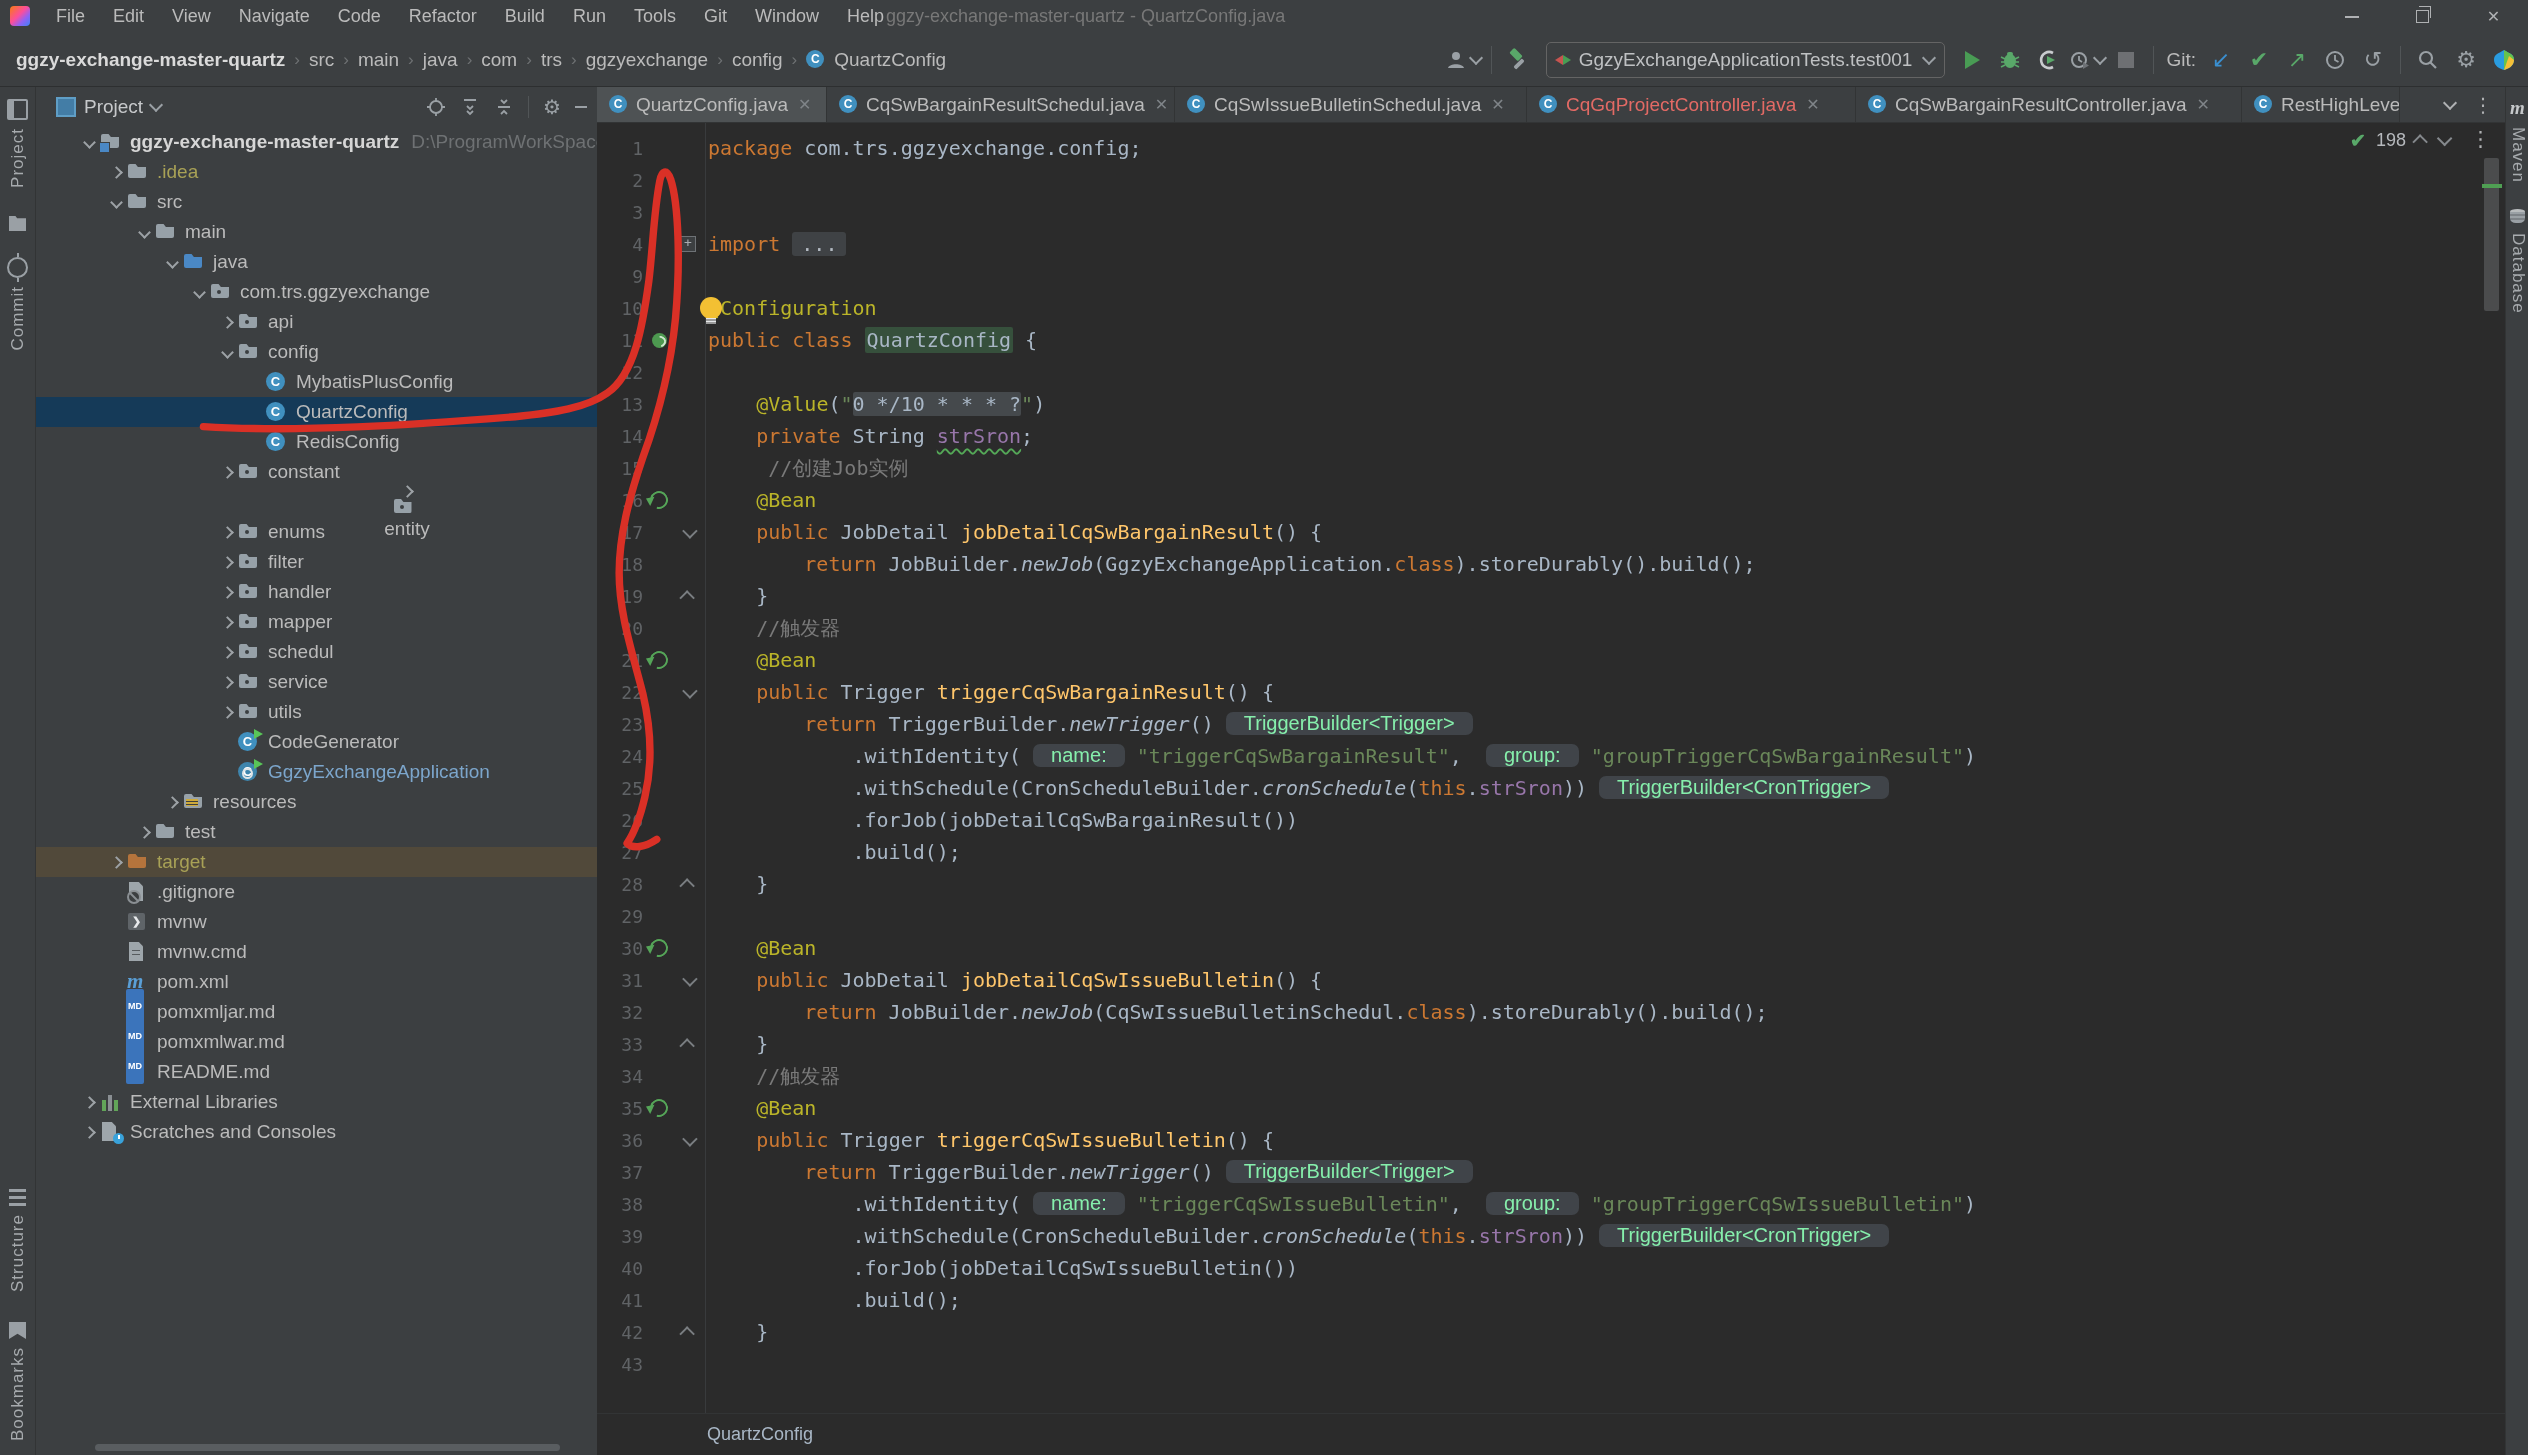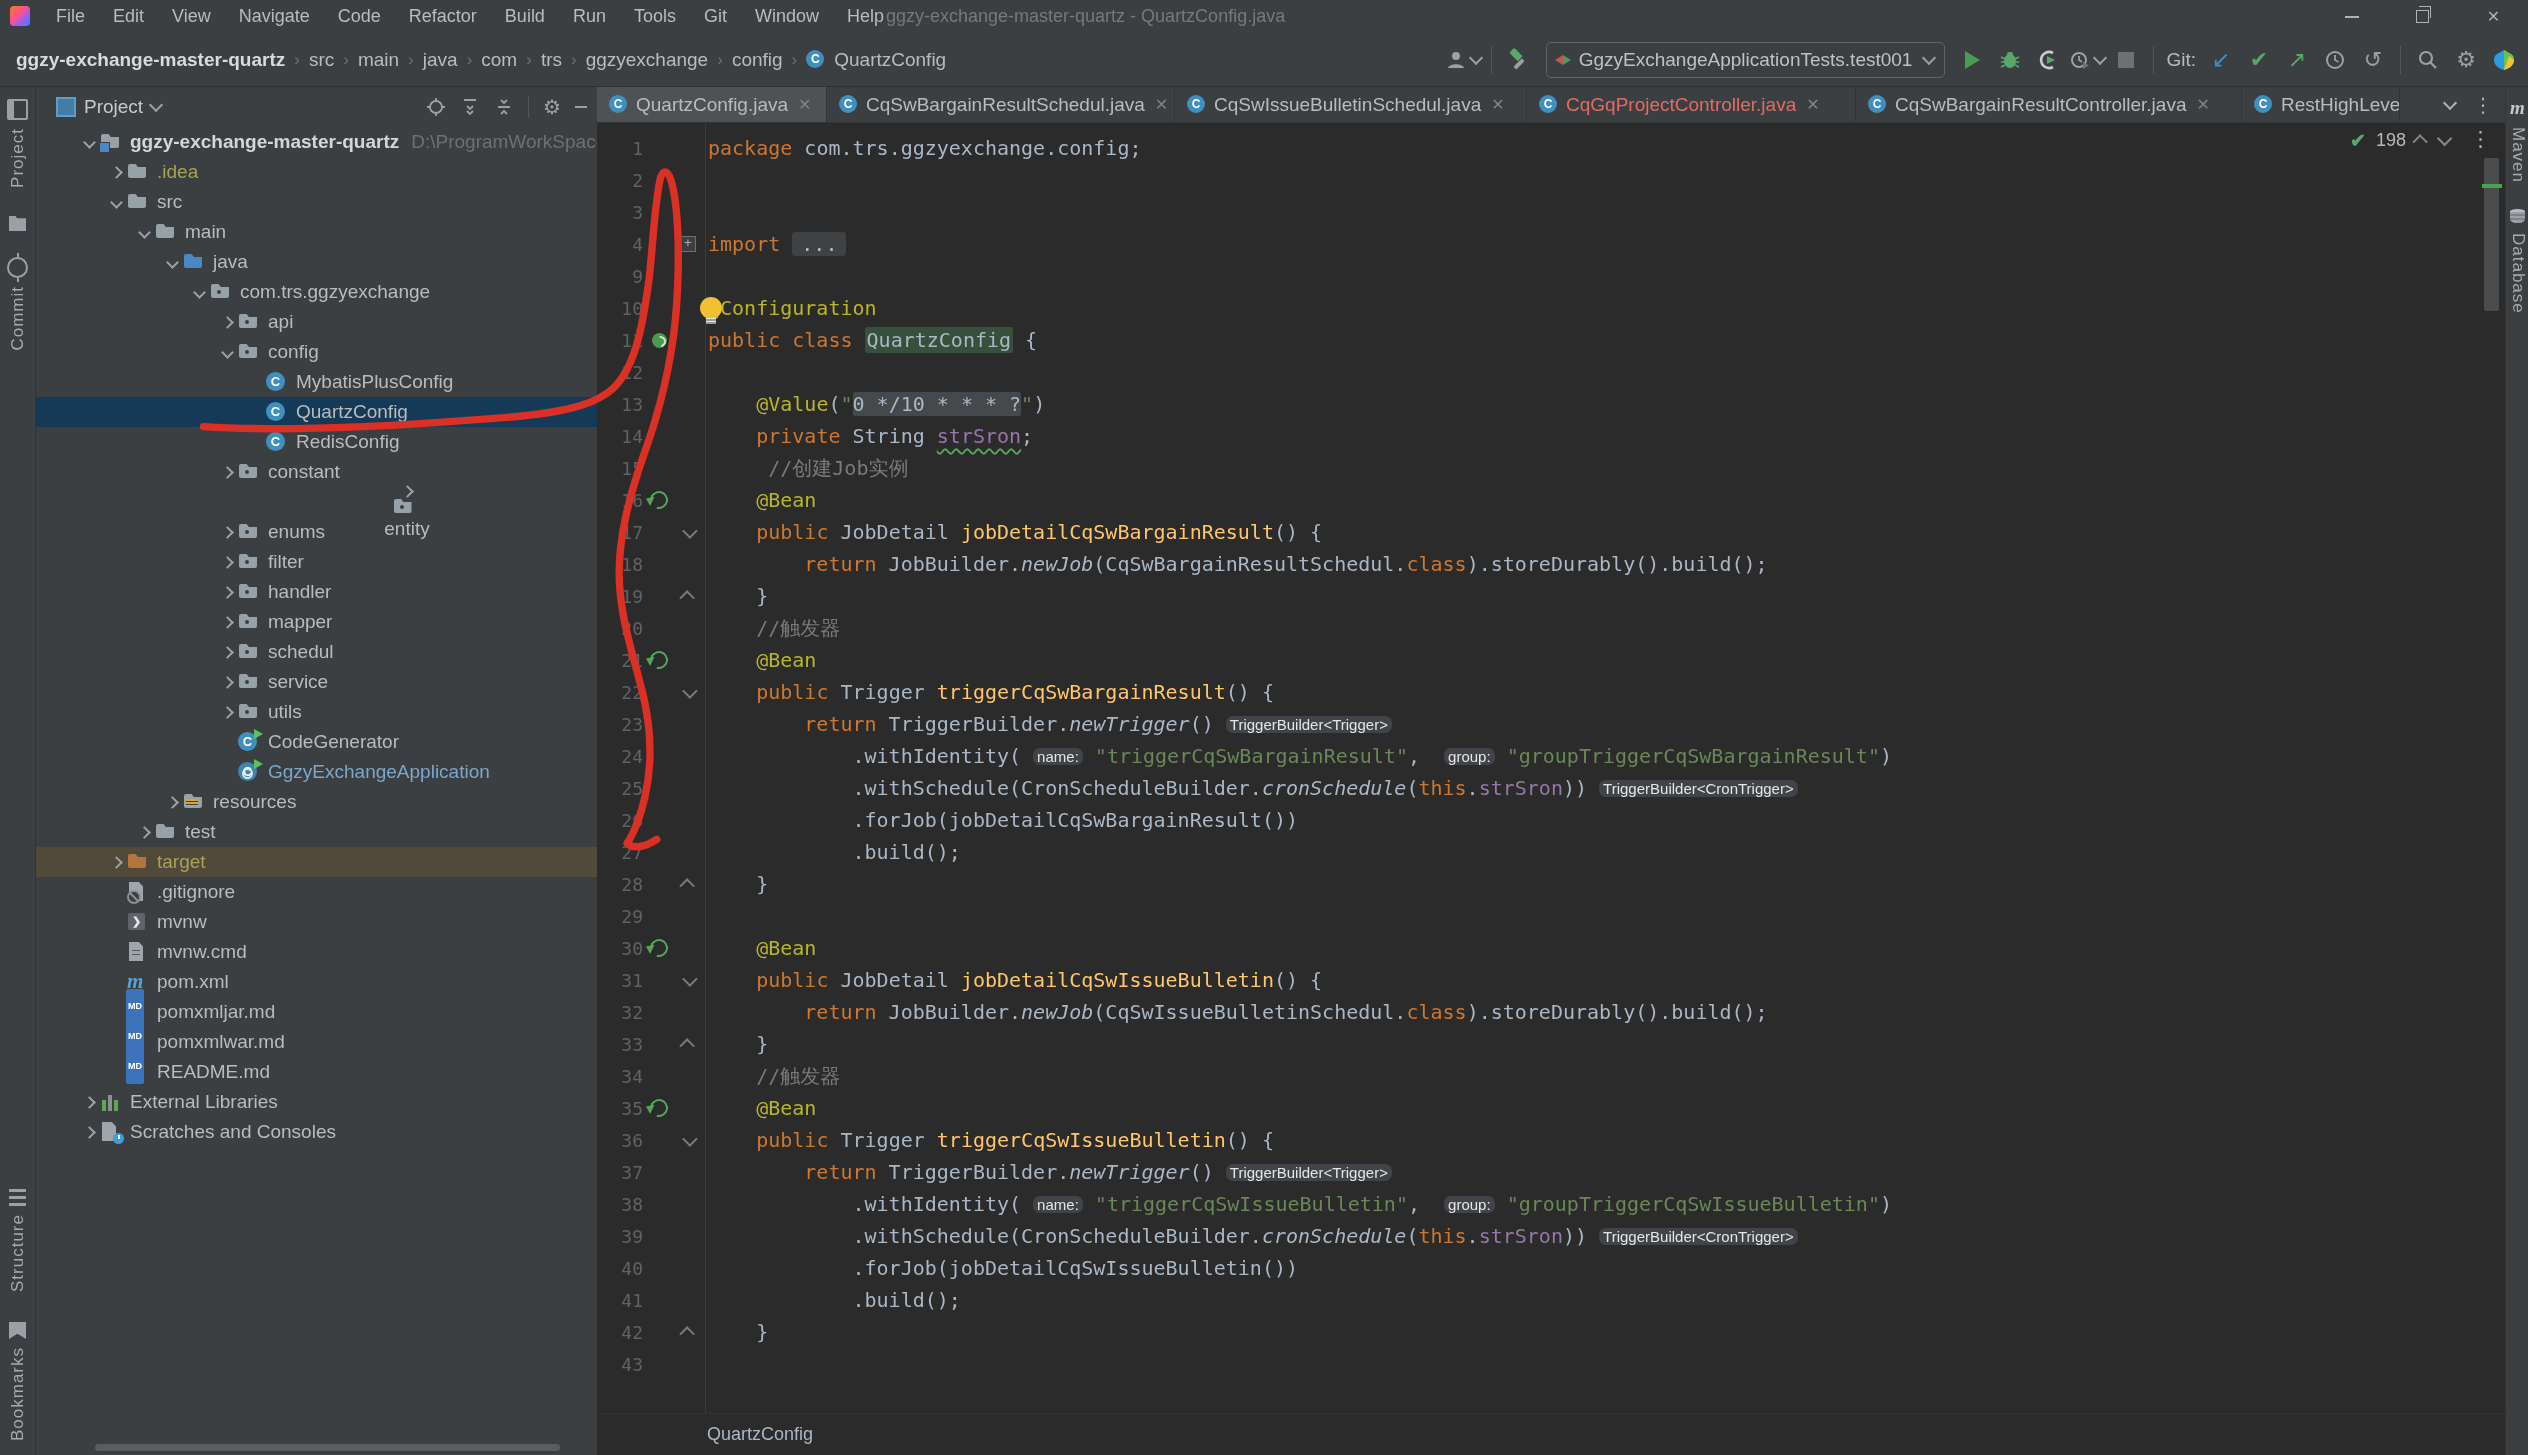--- a/index.html
+++ b/index.html
@@ -123,21 +123,21 @@
   .tk-k{color:#cc7832;}
   .tk-a{color:#bbb529;}
   .tk-s{color:#6a8759;}
   .tk-c{color:#7a7a7a;}
   .tk-f{color:#9876aa;}
   .tk-m{color:#ffc66b;}
   .tk-i{font-style:italic;color:#a9b7c6;}
   .tk-hl{background:#36503c;border-radius:2px;padding:1px 2px;}
   .tk-cr{background:#45494c;color:#a9b7c6;border-radius:2px;}
   .tk-fw{color:#9876aa;text-decoration:underline;text-decoration-style:wavy;text-decoration-color:#54a857;text-underline-offset:5px;text-decoration-thickness:1.5px;}
-  .tk-ch{display:inline-block;background:#404449;color:#e5e5e5;border-radius:7px;padding:0px 4px;font-family:"Liberation Sans",sans-serif;font-size:15px;transform:translateY(-1px);}
+  .tk-ch{display:inline-block;background:#404449;color:#86efac;border-radius:7px;padding:0px 18px;font-family:"Liberation Sans",sans-serif;font-size:20px;transform:translateY(-1px);}
   .tk-fc{display:inline-block;background:#3f4245;color:#b3bac2;border-radius:3px;padding:0 9px;}
   .bean-dot{width:15px;height:15px;border-radius:50%;background:#4d9950;position:relative;}
   .bean-dot:before{content:"";position:absolute;left:3px;top:3px;width:7px;height:7px;border-radius:50%;border:2px solid #cfe8cf;border-left-color:transparent;border-bottom-color:transparent;transform:rotate(35deg);}
   .beanm-dot{width:14px;height:14px;border-radius:50%;border:2.4px solid #55a558;border-left-color:transparent;position:relative;transform:rotate(-30deg);}
   .beanm-dot:after{content:"";position:absolute;left:-5px;top:-3px;border-top:5px solid transparent;border-bottom:5px solid transparent;border-right:7px solid #55a558;transform:rotate(55deg);}
   .fchev{width:9px;height:9px;border-right:2px solid #7a7e82;border-bottom:2px solid #7a7e82;display:inline-block;}
   .fchev.top{transform:rotate(45deg) translateY(-2px);}
   .fchev.bot{transform:rotate(-135deg) translateY(-2px);}
   .plusbox{width:14px;height:14px;border:1px solid #6e7276;color:#a9adb2;font-size:13px;line-height:12px;text-align:center;background:#3c3f41;}
   .bulb{position:absolute;left:103px;width:22px;height:22px;border-radius:50%;background:#f3c033;z-index:6;}
@@ -702,21 +702,21 @@
         <div class="cl"><span class="ln">4</span><span class="gic"></span><span class="fld"><span class="plusbox">+</span></span><span class="codetext"><span class="tk-k">import</span><span> </span><span class="tk-fc">...</span></span></div>
         <div class="cl"><span class="ln">9</span><span class="gic"></span><span class="fld"></span><span class="codetext"></span></div>
         <div class="cl"><span class="ln">10</span><span class="gic"></span><span class="fld"></span><span class="codetext"><span class="tk-a">@Configuration</span></span></div>
         <div class="cl"><span class="ln">11</span><span class="gic"><span class="bean-dot"></span></span><span class="fld"></span><span class="codetext"><span class="tk-k">public class</span><span> </span><span class="tk-hl">QuartzConfig</span><span> {</span></span></div>
         <div class="cl"><span class="ln">12</span><span class="gic"></span><span class="fld"></span><span class="codetext"></span></div>
         <div class="cl"><span class="ln">13</span><span class="gic"></span><span class="fld"></span><span class="codetext"><span>    </span><span class="tk-a">@Value</span><span>(</span><span class="tk-s">"</span><span class="tk-cr">0 */10 * * * ?</span><span class="tk-s">"</span><span>)</span></span></div>
         <div class="cl"><span class="ln">14</span><span class="gic"></span><span class="fld"></span><span class="codetext"><span>    </span><span class="tk-k">private</span><span> String </span><span class="tk-fw">strSron</span><span>;</span></span></div>
         <div class="cl"><span class="ln">15</span><span class="gic"></span><span class="fld"></span><span class="codetext"><span>     </span><span class="tk-c">//创建Job实例</span></span></div>
         <div class="cl"><span class="ln">16</span><span class="gic"><span class="beanm-dot"></span></span><span class="fld"></span><span class="codetext"><span>    </span><span class="tk-a">@Bean</span></span></div>
         <div class="cl"><span class="ln">17</span><span class="gic"></span><span class="fld"><span class="fchev top"></span></span><span class="codetext"><span>    </span><span class="tk-k">public</span><span> JobDetail </span><span class="tk-m">jobDetailCqSwBargainResult</span><span>() {</span></span></div>
-        <div class="cl"><span class="ln">18</span><span class="gic"></span><span class="fld"></span><span class="codetext"><span>        </span><span class="tk-k">return</span><span> JobBuilder.</span><span class="tk-i">newJob</span><span>(CqSwBargainResultSchedul.</span><span class="tk-k">class</span><span>).storeDurably().build();</span></span></div>
+        <div class="cl"><span class="ln">18</span><span class="gic"></span><span class="fld"></span><span class="codetext"><span>        </span><span class="tk-k">return</span><span> JobBuilder.</span><span class="tk-i">newJob</span><span>(GgzyExchangeApplication.</span><span class="tk-k">class</span><span>).storeDurably().build();</span></span></div>
         <div class="cl"><span class="ln">19</span><span class="gic"></span><span class="fld"><span class="fchev bot"></span></span><span class="codetext"><span>    }</span></span></div>
         <div class="cl"><span class="ln">20</span><span class="gic"></span><span class="fld"></span><span class="codetext"><span>    </span><span class="tk-c">//触发器</span></span></div>
         <div class="cl"><span class="ln">21</span><span class="gic"><span class="beanm-dot"></span></span><span class="fld"></span><span class="codetext"><span>    </span><span class="tk-a">@Bean</span></span></div>
         <div class="cl"><span class="ln">22</span><span class="gic"></span><span class="fld"><span class="fchev top"></span></span><span class="codetext"><span>    </span><span class="tk-k">public</span><span> Trigger </span><span class="tk-m">triggerCqSwBargainResult</span><span>() {</span></span></div>
         <div class="cl"><span class="ln">23</span><span class="gic"></span><span class="fld"></span><span class="codetext"><span>        </span><span class="tk-k">return</span><span> TriggerBuilder.</span><span class="tk-i">newTrigger</span><span>() </span><span class="tk-ch">TriggerBuilder&lt;Trigger&gt;</span></span></div>
         <div class="cl"><span class="ln">24</span><span class="gic"></span><span class="fld"></span><span class="codetext"><span>            .withIdentity( </span><span class="tk-ch">name:</span><span> </span><span class="tk-s">"triggerCqSwBargainResult"</span><span>,  </span><span class="tk-ch">group:</span><span> </span><span class="tk-s">"groupTriggerCqSwBargainResult"</span><span>)</span></span></div>
         <div class="cl"><span class="ln">25</span><span class="gic"></span><span class="fld"></span><span class="codetext"><span>            .withSchedule(CronScheduleBuilder.</span><span class="tk-i">cronSchedule</span><span>(</span><span class="tk-k">this</span><span>.</span><span class="tk-f">strSron</span><span>)) </span><span class="tk-ch">TriggerBuilder&lt;CronTrigger&gt;</span></span></div>
         <div class="cl"><span class="ln">26</span><span class="gic"></span><span class="fld"></span><span class="codetext"><span>            .forJob(jobDetailCqSwBargainResult())</span></span></div>
         <div class="cl"><span class="ln">27</span><span class="gic"></span><span class="fld"></span><span class="codetext"><span>            .build();</span></span></div>
         <div class="cl"><span class="ln">28</span><span class="gic"></span><span class="fld"><span class="fchev bot"></span></span><span class="codetext"><span>    }</span></span></div>

